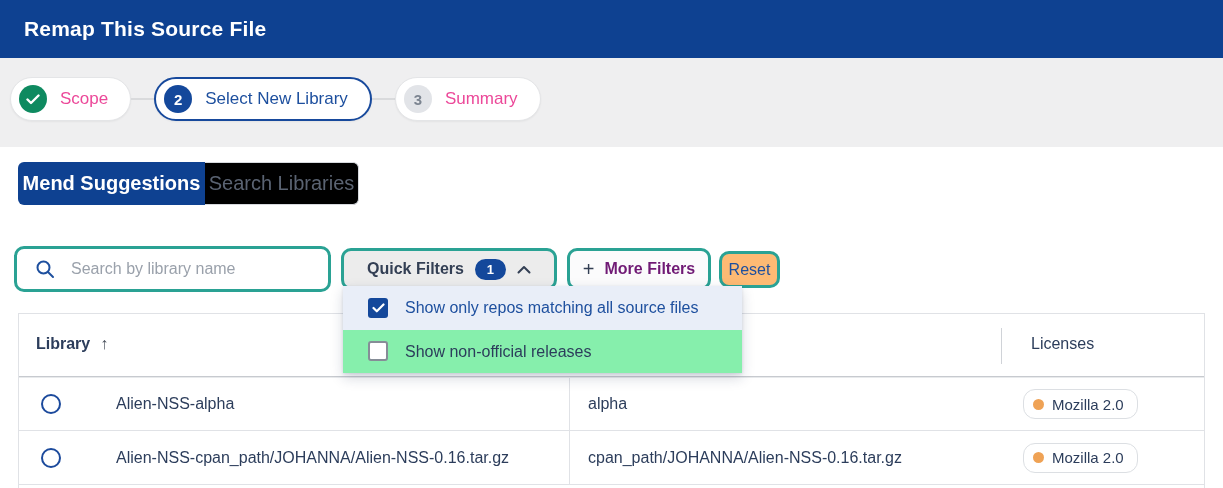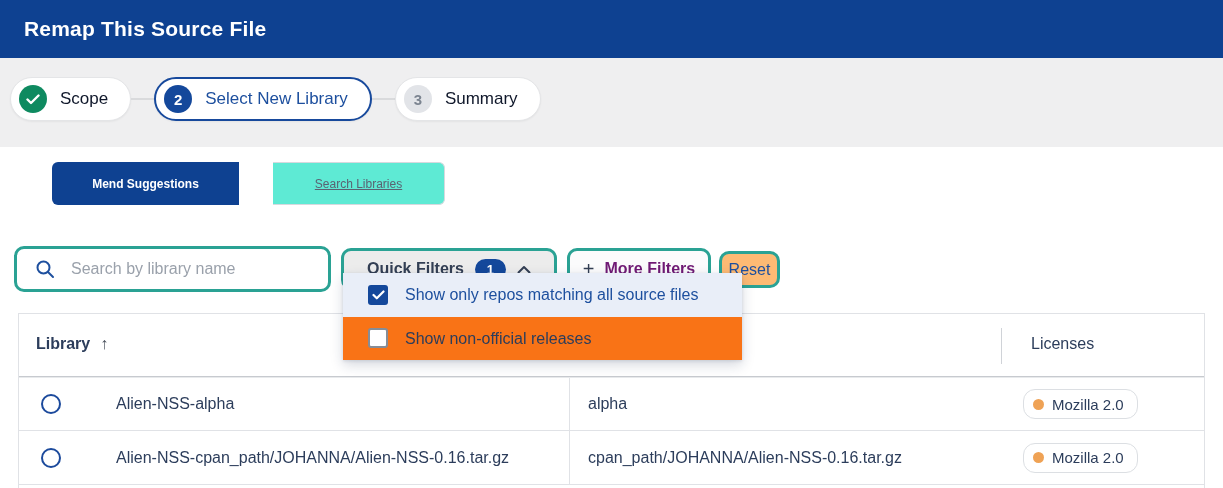--- a/index.html
+++ b/index.html
@@ -42,38 +42,37 @@
   .step-pill.active { border: 2px solid #17499c; }
   .step-connector { width: 23px; height: 2px; background: #d9dadc; }
   .step-circle {
     width: 28px; height: 28px; border-radius: 50%;
     display: flex; align-items: center; justify-content: center;
     font-size: 15px; font-weight: 700; flex: 0 0 auto;
   }
   .step-circle.done { background: #0e8a60; }
   .step-circle.current { background: #14489b; color: #ffffff; }
   .step-circle.todo { background: #e2e4e8; color: #7b8490; }
-  .step-label { font-size: 17px; color: #0f172a; white-space: nowrap; }
+  .step-label { font-size: 17px; color: #ec4899; white-space: nowrap; }
   .step-pill.active .step-label { color: #1d4f9e; }
 
   
   .tabs { position: absolute; left: 18px; top: 162px; display: flex; height: 43px; }
   .tab {
     display: flex; align-items: center; justify-content: center;
-    font-size: 12px; cursor: pointer; margin-left: 34px;
+    font-size: 20px; cursor: pointer;
   }
   .tab.active {
     width: 187px; background: #0e4191; color: #ffffff; font-weight: 600;
     border-radius: 6px 0 0 6px;
   }
   .tab.inactive {
-    width: 172px; background: #5eead4; color: #5a6372;
+    width: 154px; background: #000000; color: #5a6372;
     border: 1px solid #d6d9de; border-left: none;
     border-radius: 0 6px 6px 0;
-    text-decoration: underline;
   }
 
   
   .filter-row { position: absolute; left: 0; top: 246px; width: 970px; height: 46px; }
   .teal-ring { border: 3px solid #2aa294; border-radius: 10px; }
 
   .search-box {
     position: absolute; left: 14px; top: 0; width: 317px; height: 46px;
     background: #ffffff; display: flex; align-items: center; padding: 0 12px 0 18px;
   }
@@ -106,22 +105,22 @@
 
   .reset-btn {
     position: absolute; left: 719px; top: 5px; width: 61px; height: 37px;
     background: #fdba74; display: flex; align-items: center; justify-content: center;
     cursor: pointer;
   }
   .reset-label { font-size: 16px; color: #1d4f9e; }
 
   
   .qf-menu {
-    position: absolute; left: 343px; top: 273px; width: 399px;
-    background: #f97316; z-index: 20;
+    position: absolute; left: 343px; top: 286px; width: 399px;
+    background: #86efac; z-index: 20;
     box-shadow: 0 5px 12px rgba(20,40,80,.18), 0 1px 3px rgba(20,40,80,.12);
   }
   .qf-item {
     display: flex; align-items: center; gap: 17px; padding: 11px 18px 11px 25px;
     cursor: pointer;
   }
   .qf-item.highlight { background: #e9eef8; }
   .qf-item-label { font-size: 16px; line-height: 1.35; color: #2c3d5b; }
   .qf-item.highlight .qf-item-label { color: #1d4f9e; }
   .checkbox {

